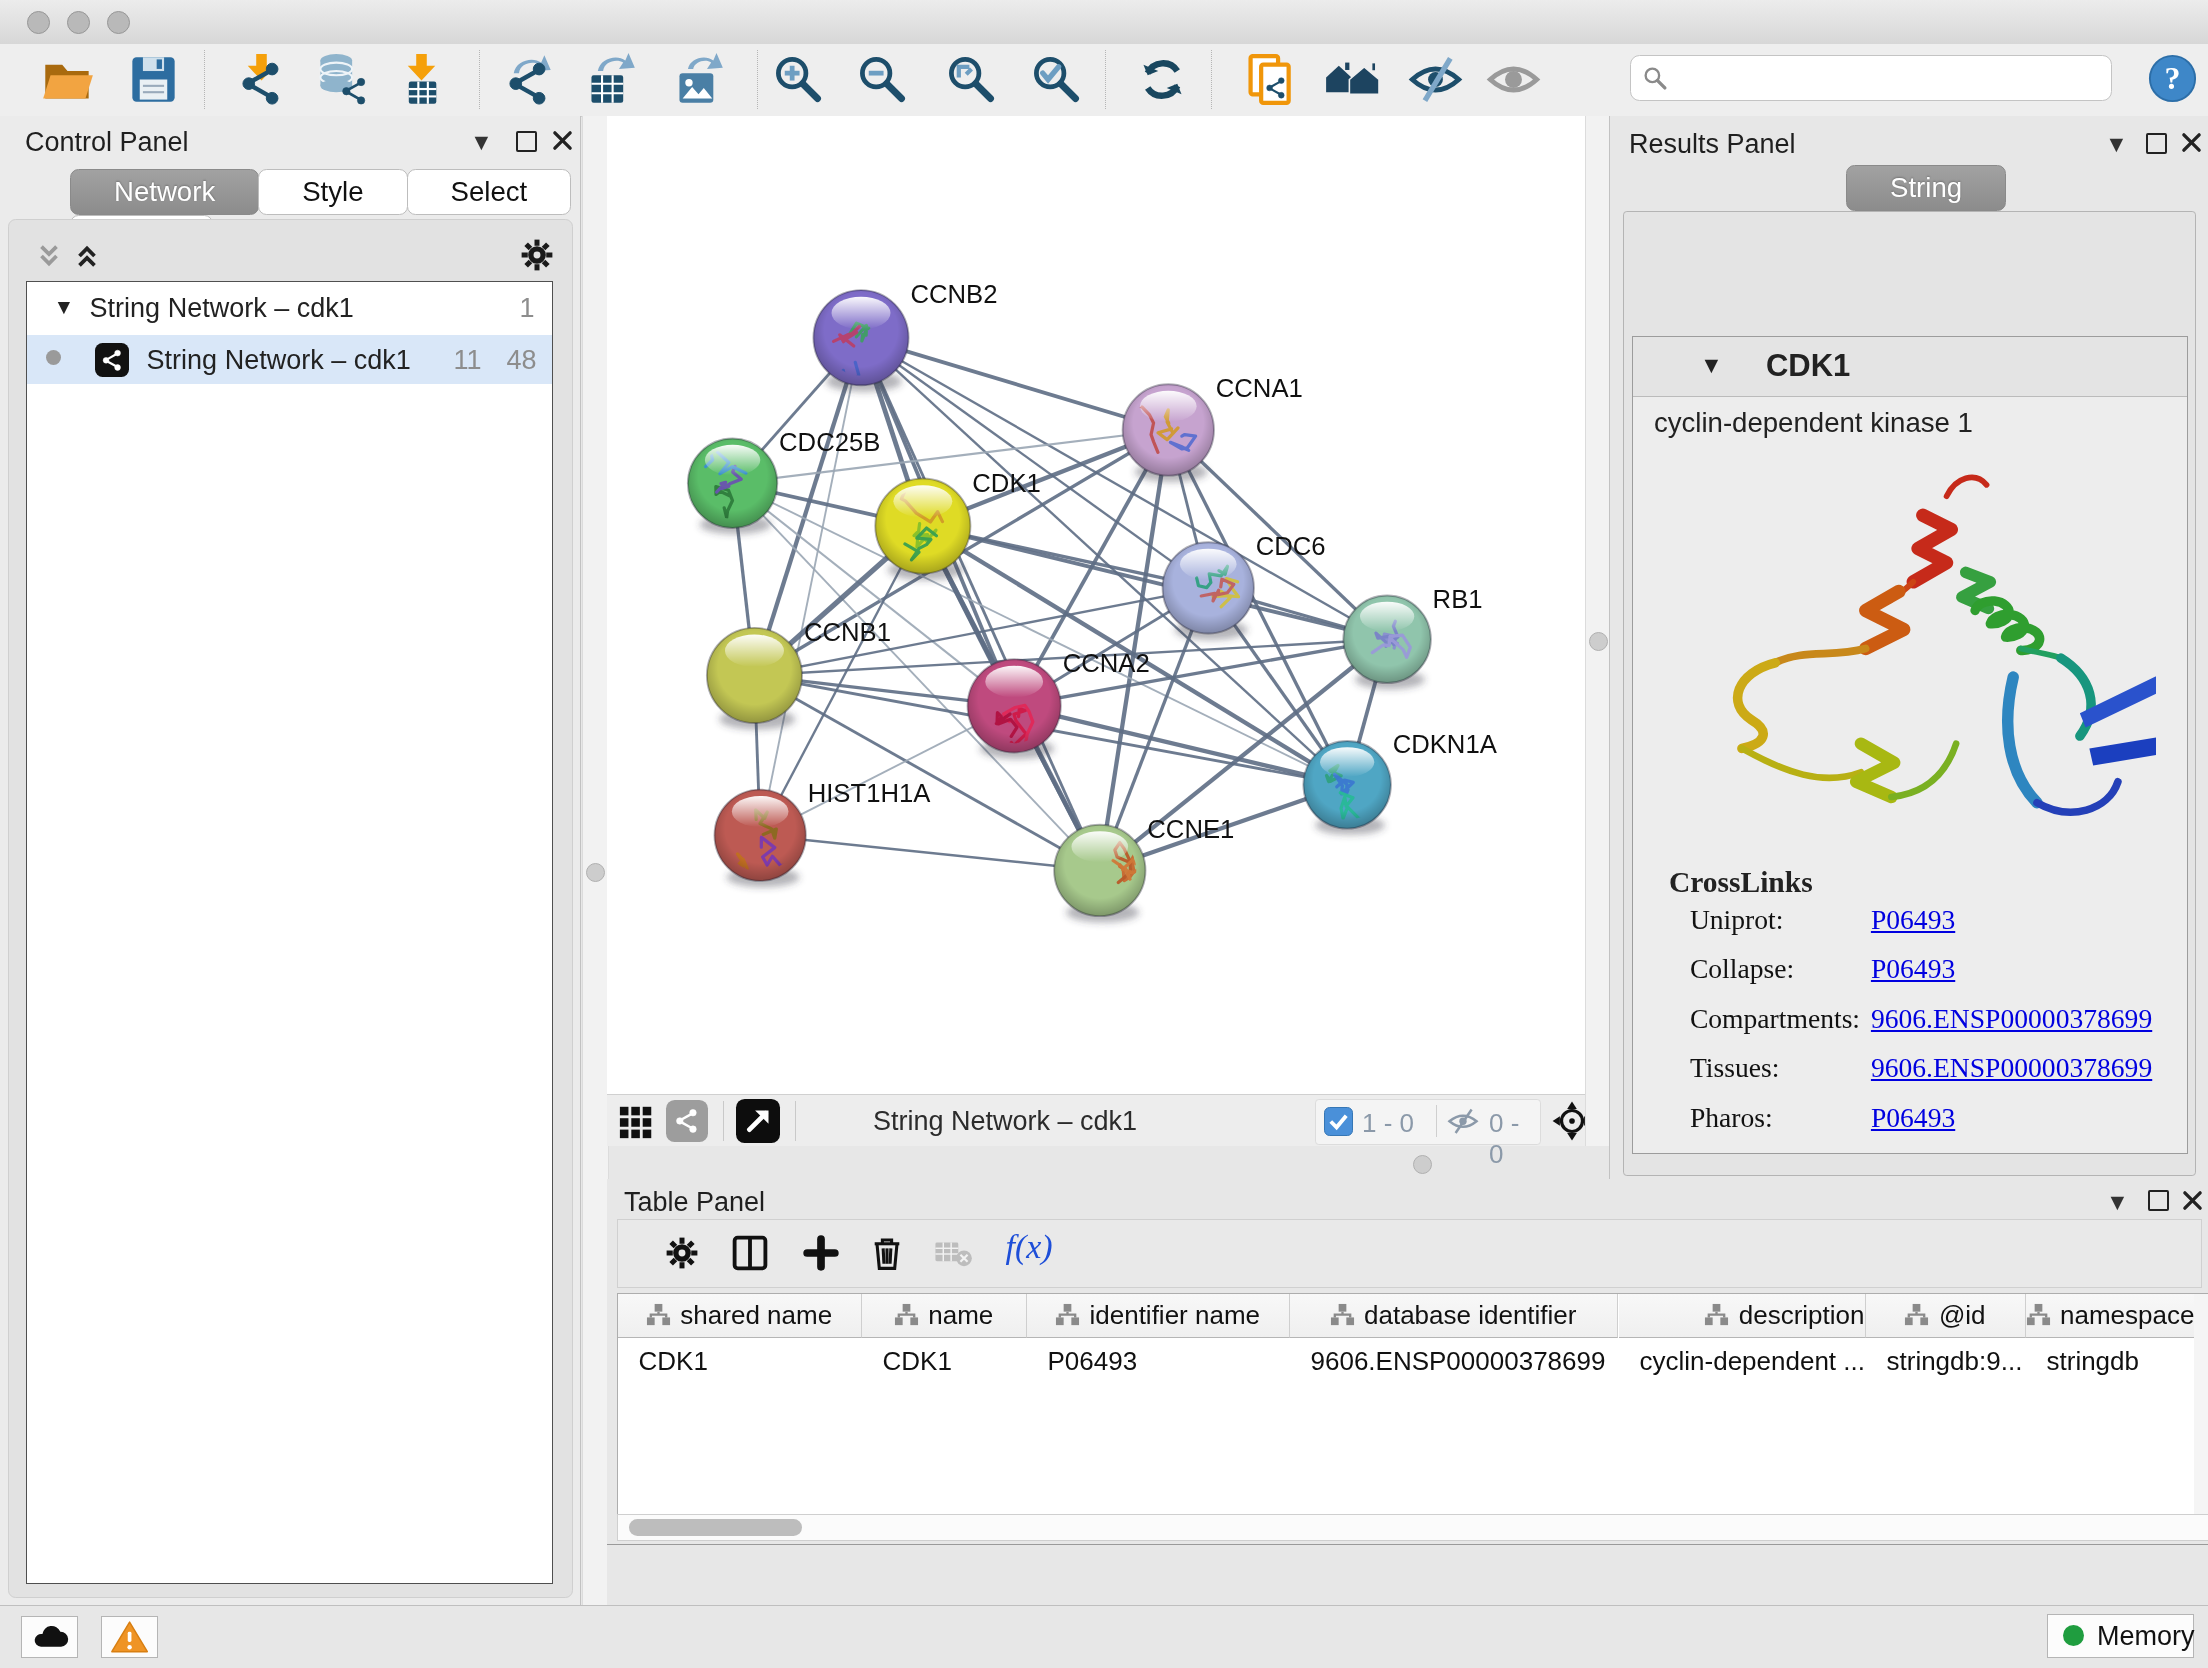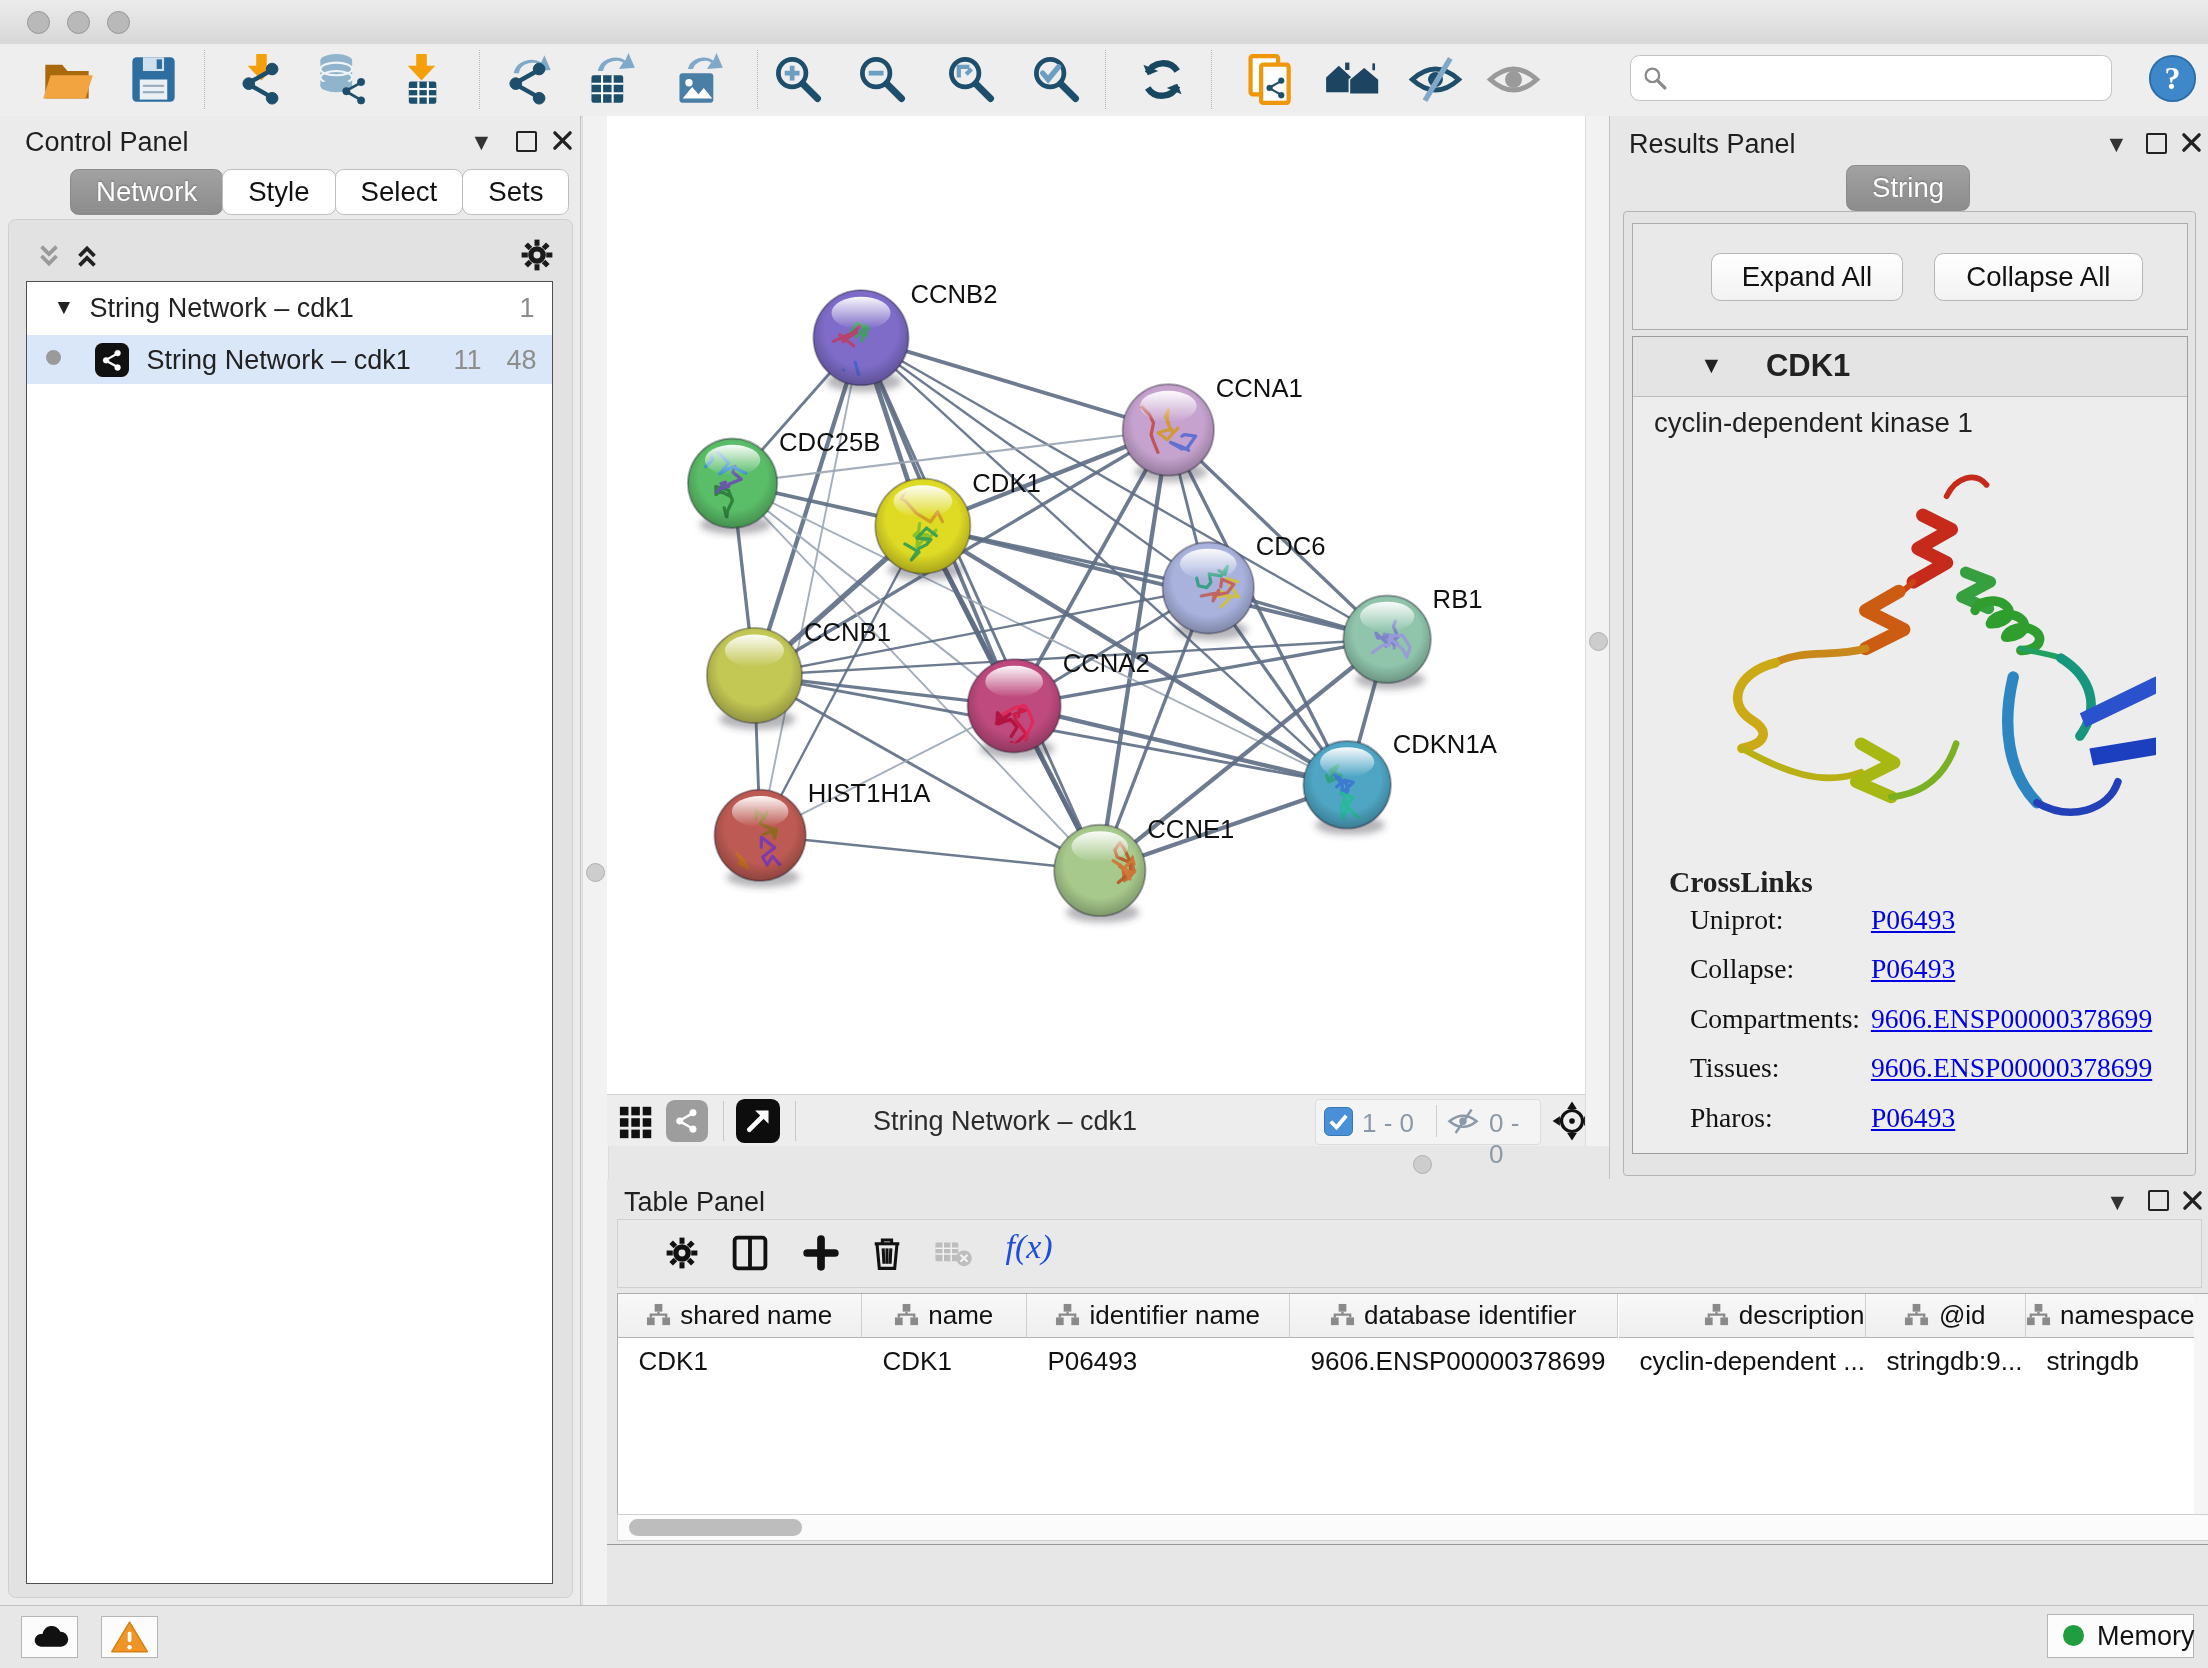--- a/index.html
+++ b/index.html
@@ -14,21 +14,21 @@
   
   .toolbar{left:0;top:44px;width:2208px;height:72px;background:#eeeeee;border-bottom:1px solid #cfcfcf;}
   .tbtn{top:7.6px;width:55px;height:55px;cursor:pointer;}
   .tsep{top:5.7px;width:0;height:59px;border-left:1.9px dotted #b5b5b5;}
   .searchbox{left:1630px;top:11.4px;width:480px;height:44px;background:#fff;border:1.9px solid #c4c4c4;
              border-radius:9.5px;}
   .searchbox input{position:absolute;left:46px;top:1.9px;width:418px;height:36px;border:none;outline:none;
              font-size:27px;font-family:"Liberation Sans",sans-serif;background:transparent;}
   
   .panel-title{font-size:27px;color:#1f1f1f;}
-  .seg-tab{display:inline-block;height:44px;line-height:44px;padding:0 25px;font-size:27.6px;text-align:center;
+  .seg-tab{display:inline-block;height:44px;line-height:44px;padding:0 43px;font-size:27.6px;text-align:center;
            background:#fff;border:1px solid #bdbdbd;border-radius:8.6px;margin-right:-1px;cursor:pointer;color:#111;}
   .seg-tab.sel{background:linear-gradient(#a2a2a2,#8c8c8c);color:#fff;border-color:#8a8a8a;
            text-shadow:0 -1px 1.9px rgba(0,0,0,.25);}
   .cpanel{left:0;top:116px;width:580px;height:1489px;background:#ebebeb;border-right:1.9px solid #c2c2c2;}
   .cp-inner{left:7.6px;top:103px;width:563px;height:1377px;background:#e2e2e2;border:1px solid #cfcfcf;border-radius:7.6px;}
   .cp-list{left:17px;top:61px;width:525px;height:1301px;background:#fff;border:1.9px solid #4f4f4f;}
   .tree-row{left:0;width:100%;height:48px;font-size:27px;}
   .tree-row .cnt{color:#8d8d8d;}
   .sel-row{background:#d9e7f8;}
   .share-chip{width:34px;height:34px;background:#111;border-radius:7.6px;color:#fff;}
@@ -646,24 +646,20 @@
 <div class="abs rpanel">
   <div class="abs panel-title" style="left:19px;top:13.3px">Results Panel</div>
   <div class="abs" style="left:495px;top:15px;font-size:23px;color:#333">▼</div>
   <div class="abs float-ico" style="left:536px;top:17px"></div>
   <svg class="abs x-ico" style="left:571px;top:16px" width="21" height="21" viewBox="0 0 22 22">
       <line x1="3" y1="3" x2="19" y2="19"></line>
       <line x1="19" y1="3" x2="3" y2="19"></line>
     </svg>
   <div class="abs seg-tab sel" style="left:236px;top:49px">String</div>
   <div class="abs r-outer">
-    <div class="abs r-btnbox">
-      <div class="abs btn" style="left:78px;top:28.5px;width:190px;height:46px;line-height:46px">Expand All</div>
-      <div class="abs btn" style="left:301px;top:28.5px;width:207px;height:46px;line-height:46px">Collapse All</div>
-    </div>
     <div class="abs r-section">
       <div class="abs r-sec-head">
         <span class="abs" style="left:67px;top:15px;font-size:23px;color:#222">▼</span>
         <span class="abs" style="left:133px;top:11.4px;font-size:31px;font-weight:bold">CDK1</span>
       </div>
       <div class="abs" style="left:21px;top:70px;font-size:27.6px">cyclin-dependent kinase 1</div>
 
       <svg class="abs" style="left:28.5px;top:112px" width="495" height="399" viewBox="0 0 520 400">
         <g fill="none" stroke-linecap="round" stroke-linejoin="round">
           <path d="M300 40 C310 20 330 14 342 28" stroke="#c62a1a" stroke-width="6"></path>

